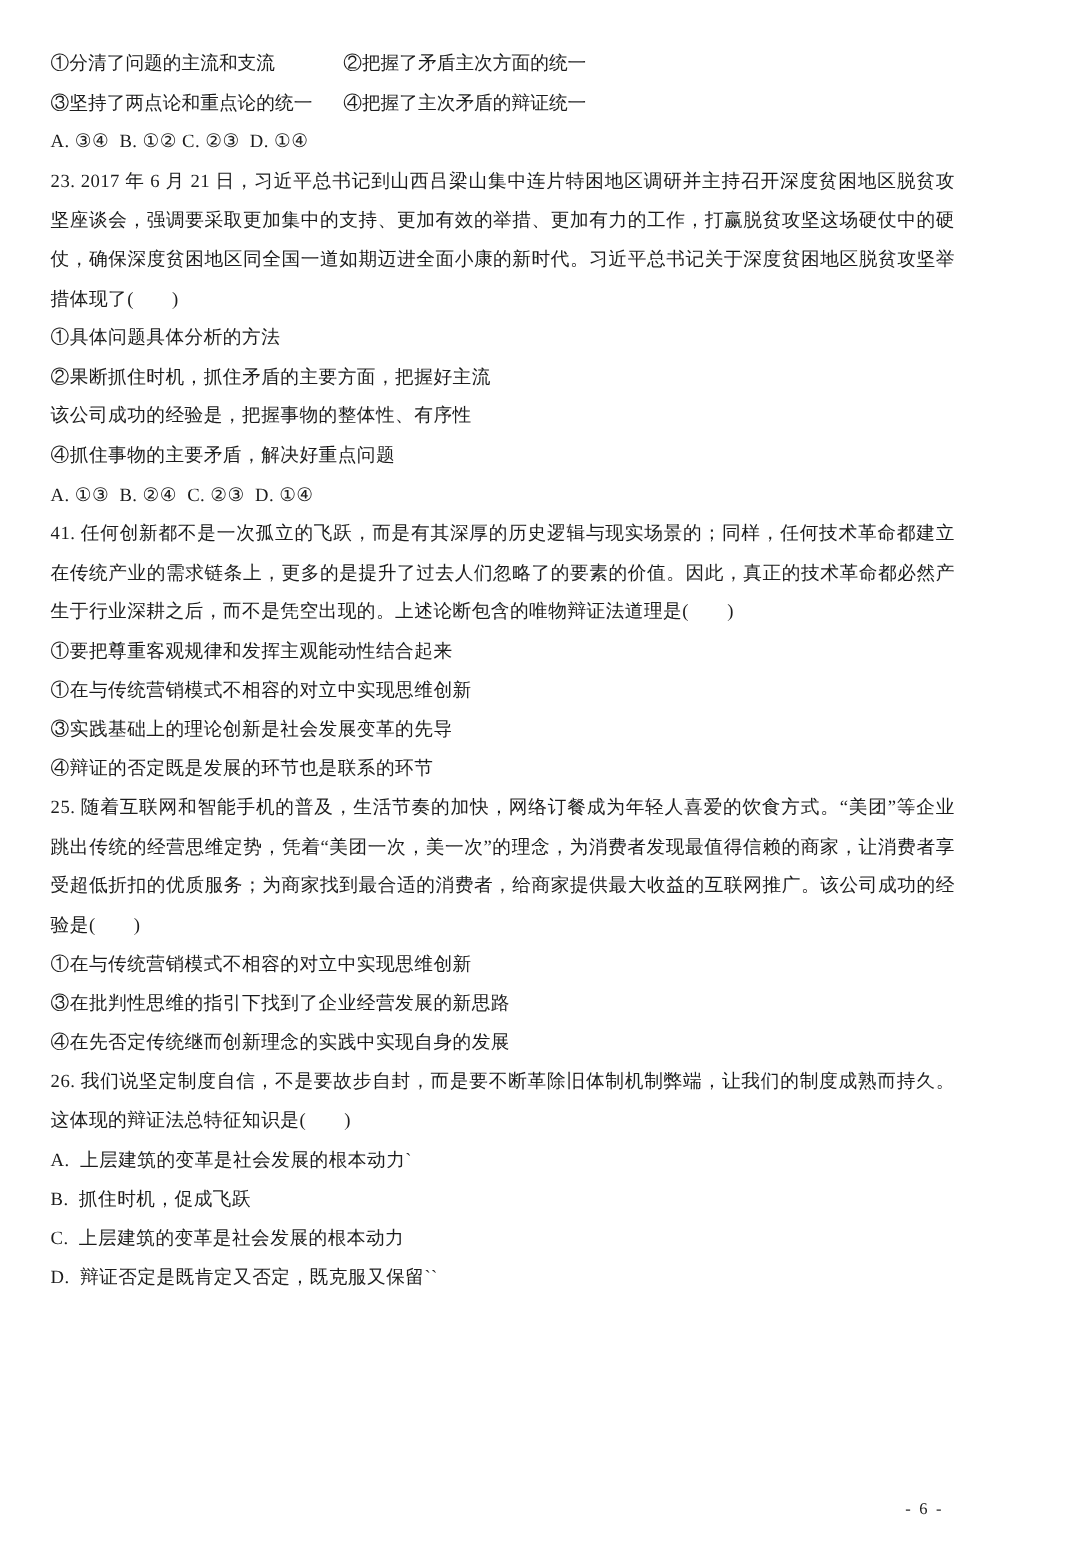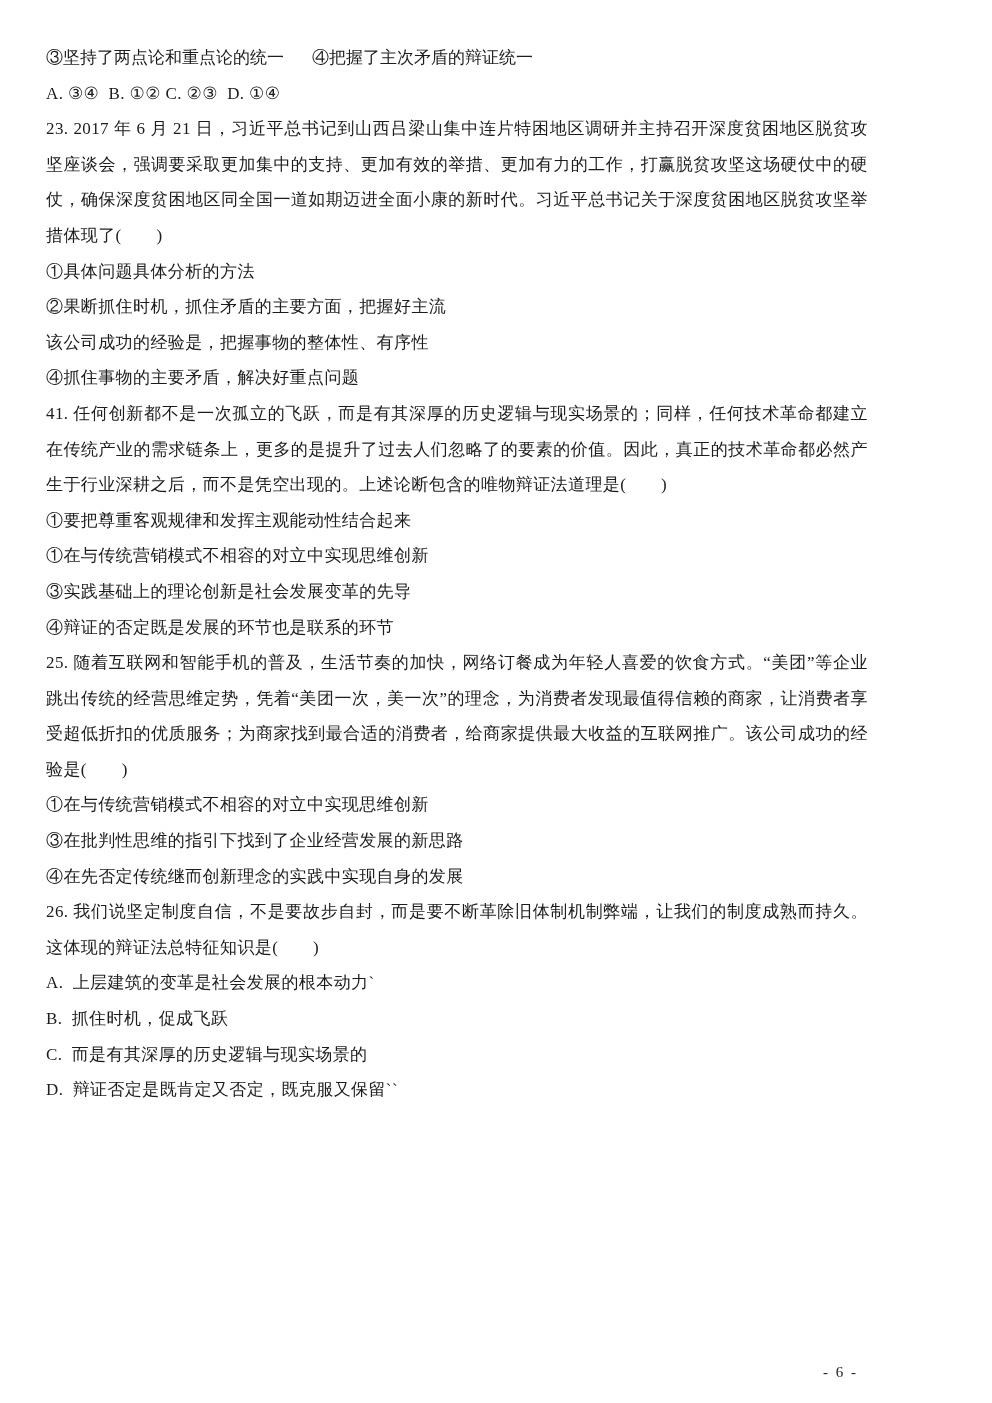--- a/index.html
+++ b/index.html
@@ -55,44 +55,49 @@
     line-height: 18px;
   }
 </style>
 </head>
 <body>
 
 <div class="page">
   <div class="content">
 
     <div class="pair-row">
+      <span class="col1">①分清了问题的主流和支流</span>
+      <span class="col2">②把握了矛盾主次方面的统一</span>
+    </div>
+    <div class="pair-row">
       <span class="col1">③坚持了两点论和重点论的统一</span>
       <span class="col2">④把握了主次矛盾的辩证统一</span>
     </div>
     <div class="answer-line">A. ③④  B. ①② C. ②③  D. ①④</div>
 
     <div class="stem">23. 2017 年 6 月 21 日，习近平总书记到山西吕梁山集中连片特困地区调研并主持召开深度贫困地区脱贫攻坚座谈会，强调要采取更加集中的支持、更加有效的举措、更加有力的工作，打赢脱贫攻坚这场硬仗中的硬仗，确保深度贫困地区同全国一道如期迈进全面小康的新时代。习近平总书记关于深度贫困地区脱贫攻坚举措体现了(　　)</div>
     <div class="item">①具体问题具体分析的方法</div>
     <div class="item">②果断抓住时机，抓住矛盾的主要方面，把握好主流</div>
     <div class="item">该公司成功的经验是，把握事物的整体性、有序性</div>
     <div class="item">④抓住事物的主要矛盾，解决好重点问题</div>
+    <div class="answer-line">A. ①③  B. ②④  C. ②③  D. ①④</div>
 
     <div class="stem">41. 任何创新都不是一次孤立的飞跃，而是有其深厚的历史逻辑与现实场景的；同样，任何技术革命都建立在传统产业的需求链条上，更多的是提升了过去人们忽略了的要素的价值。因此，真正的技术革命都必然产生于行业深耕之后，而不是凭空出现的。上述论断包含的唯物辩证法道理是(　　)</div>
     <div class="item">①要把尊重客观规律和发挥主观能动性结合起来</div>
     <div class="item">①在与传统营销模式不相容的对立中实现思维创新</div>
     <div class="item">③实践基础上的理论创新是社会发展变革的先导</div>
     <div class="item">④辩证的否定既是发展的环节也是联系的环节</div>
 
     <div class="stem">25. 随着互联网和智能手机的普及，生活节奏的加快，网络订餐成为年轻人喜爱的饮食方式。“美团”等企业跳出传统的经营思维定势，凭着“美团一次，美一次”的理念，为消费者发现最值得信赖的商家，让消费者享受超低折扣的优质服务；为商家找到最合适的消费者，给商家提供最大收益的互联网推广。该公司成功的经验是(　　)</div>
     <div class="item">①在与传统营销模式不相容的对立中实现思维创新</div>
     <div class="item">③在批判性思维的指引下找到了企业经营发展的新思路</div>
     <div class="item">④在先否定传统继而创新理念的实践中实现自身的发展</div>
 
     <div class="stem">26. 我们说坚定制度自信，不是要故步自封，而是要不断革除旧体制机制弊端，让我们的制度成熟而持久。这体现的辩证法总特征知识是(　　)</div>
     <div class="choice">A.  上层建筑的变革是社会发展的根本动力`</div>
     <div class="choice">B.  抓住时机，促成飞跃</div>
-    <div class="choice">C.  而是有其深厚的历史逻辑与现实场景的</div>
+    <div class="choice">C.  上层建筑的变革是社会发展的根本动力</div>
     <div class="choice">D.  辩证否定是既肯定又否定，既克服又保留``</div>
 
   </div>
 
   <div class="page-footer">- 6 -</div>
 </div>
 
 </body></html>

